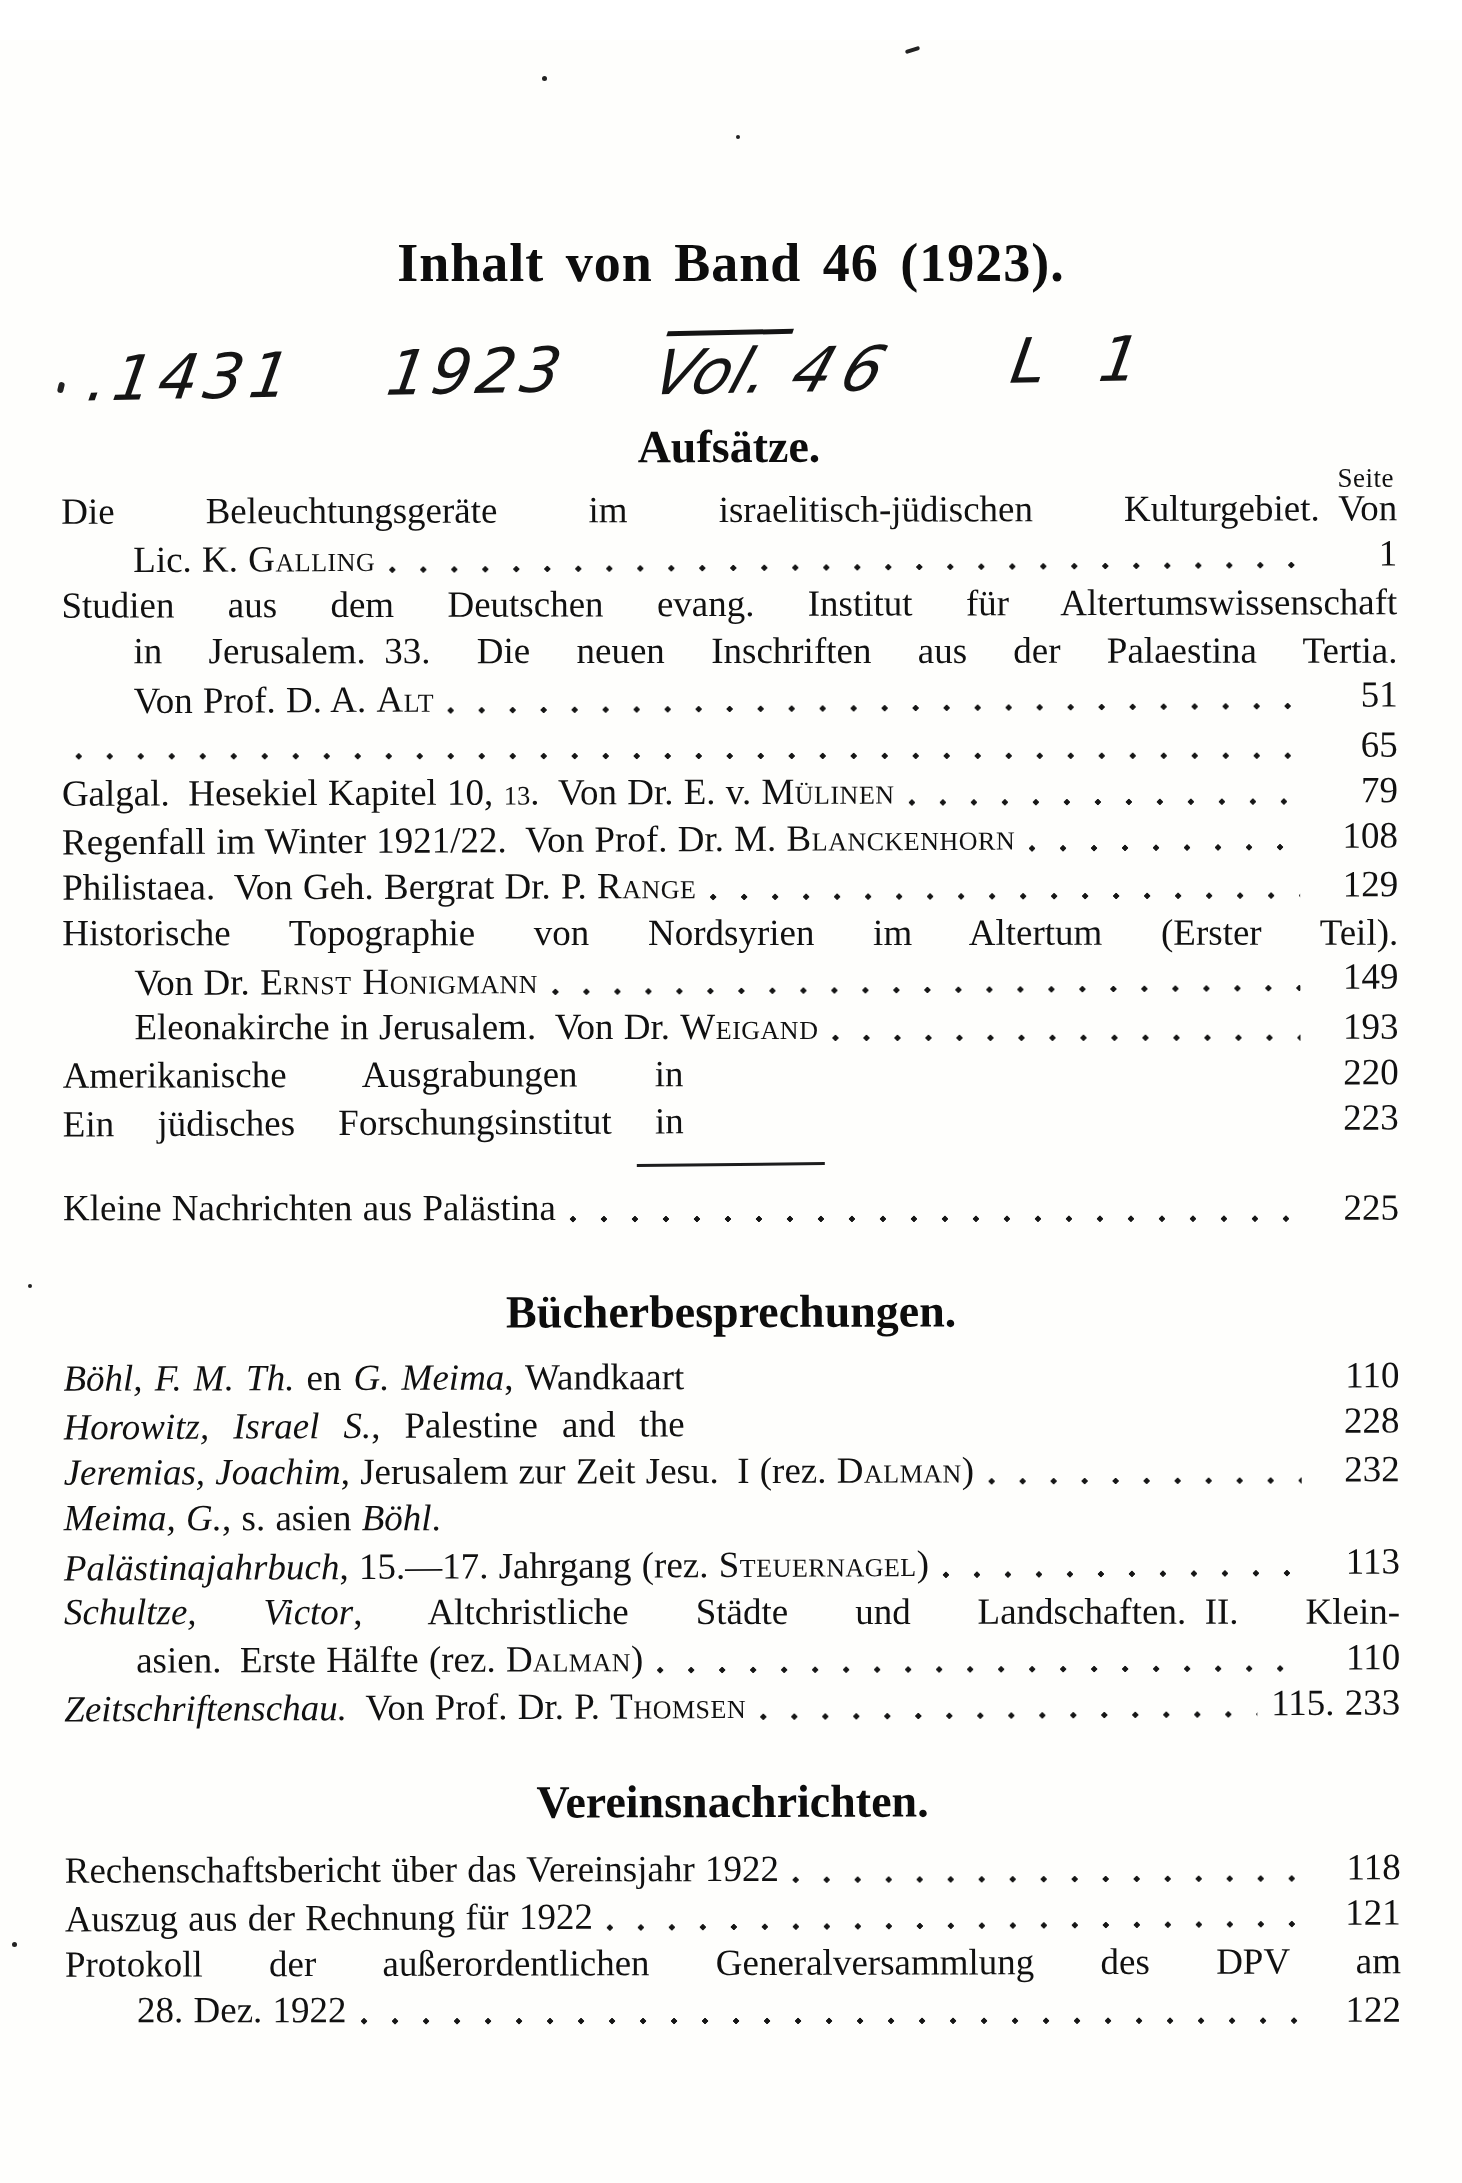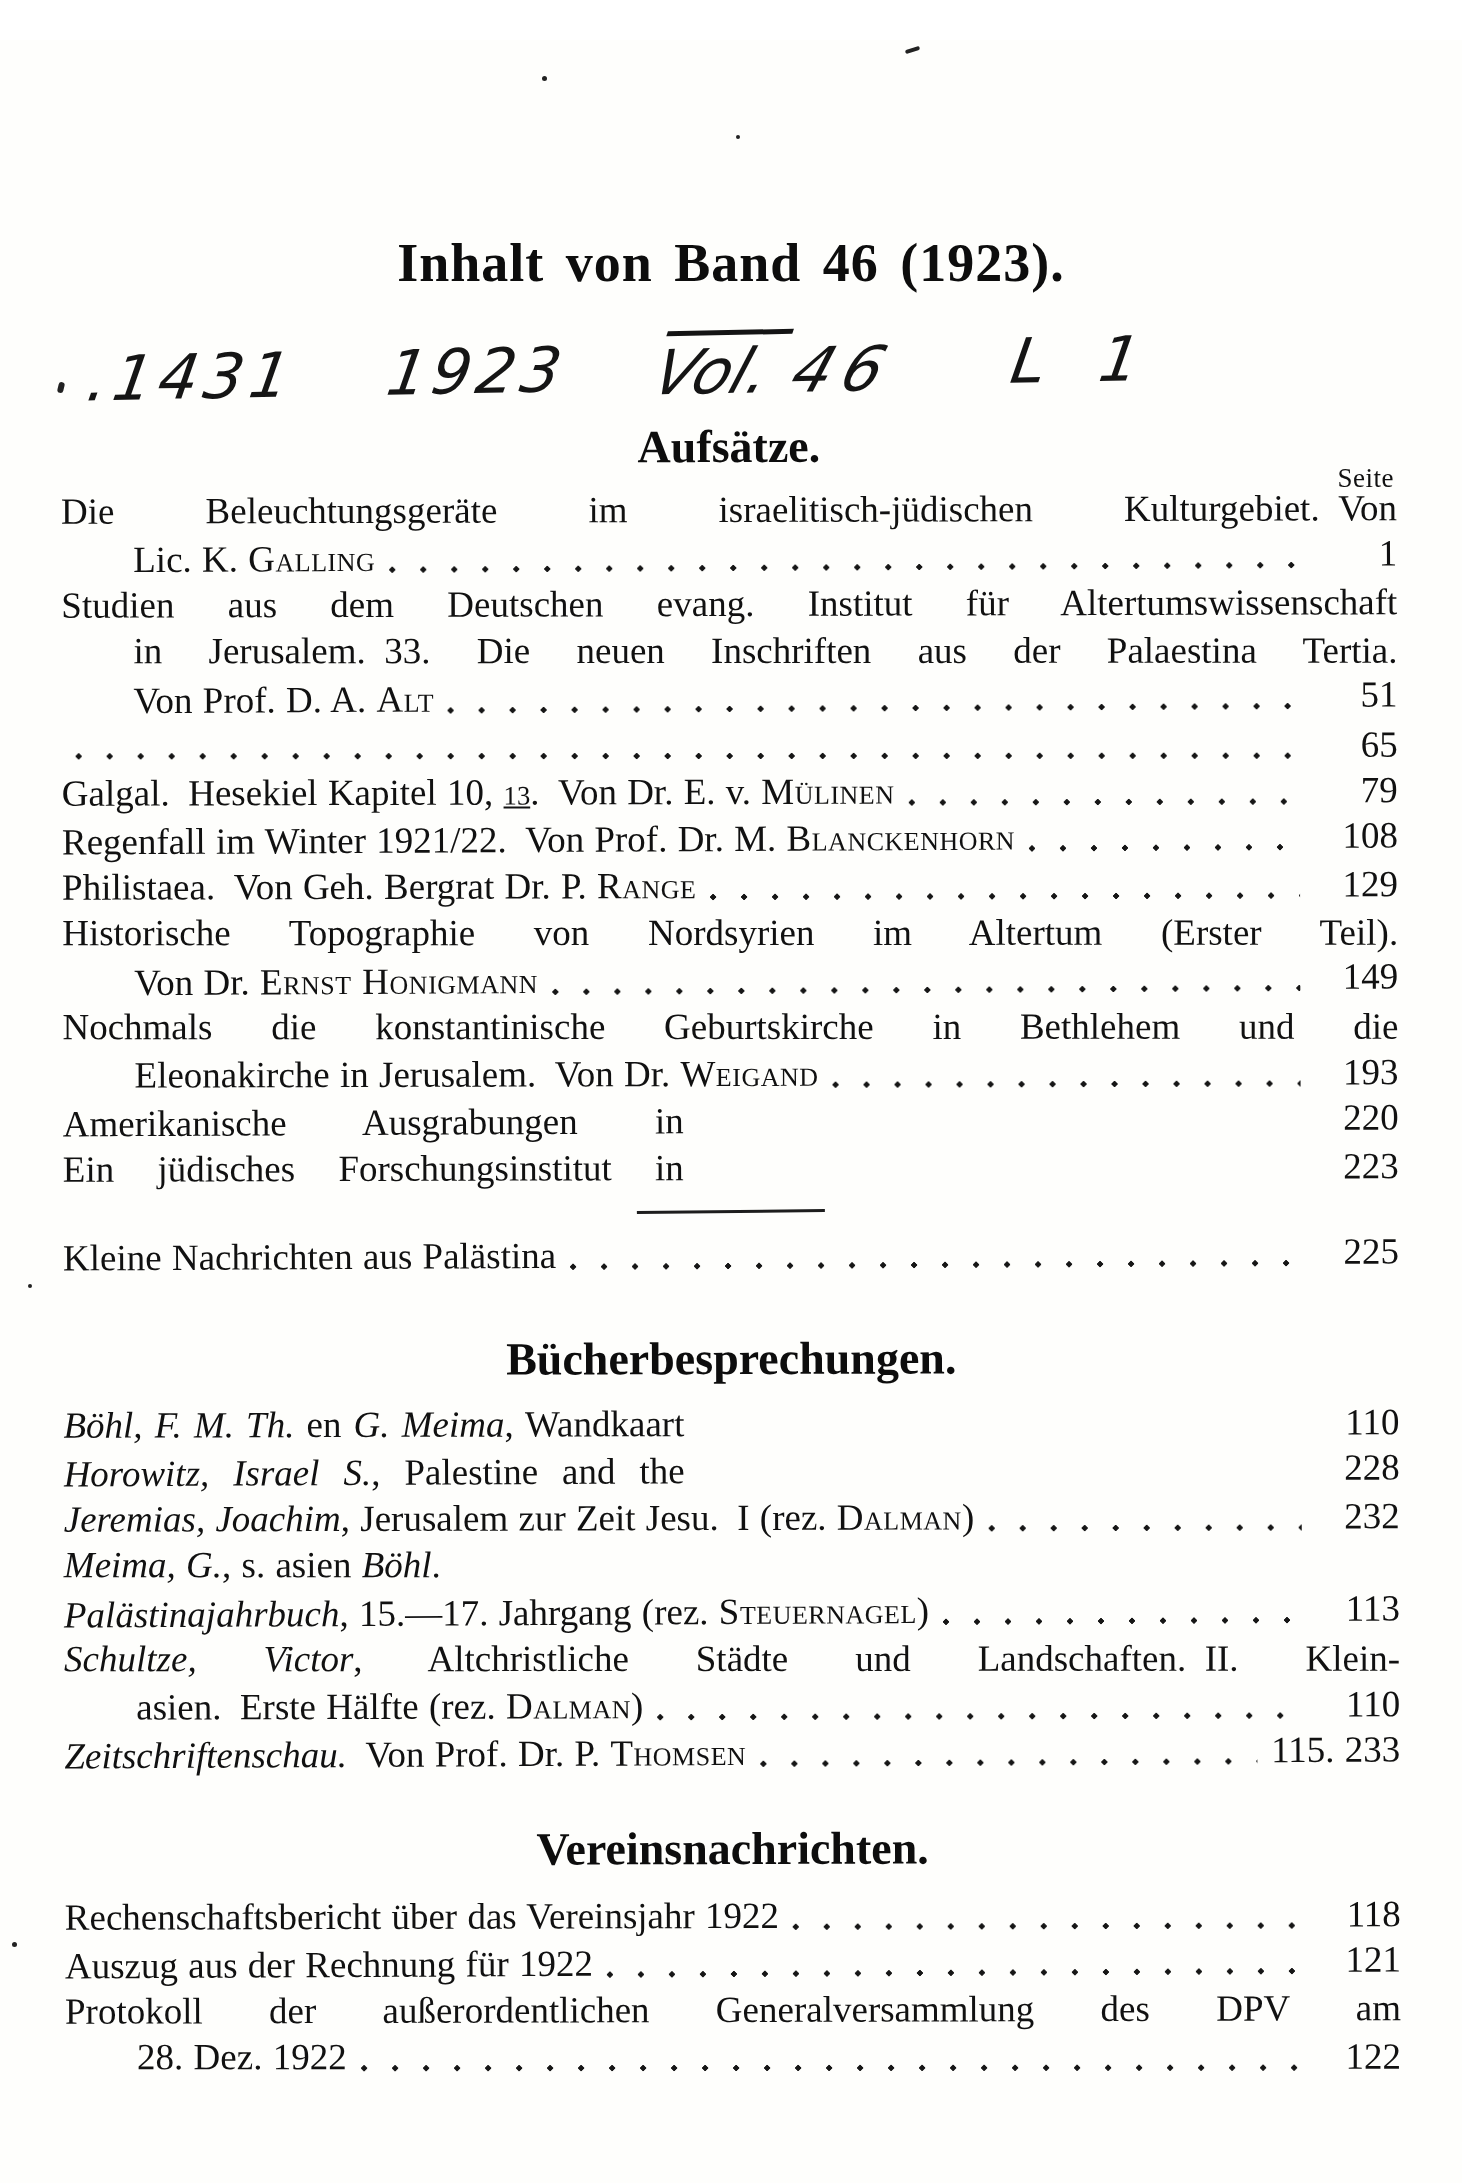--- a/index.html
+++ b/index.html
@@ -63,21 +63,21 @@
   .line:nth-child(3n){transform:rotate(-0.15deg);}
   .indent{padding-left:72px;}
   .text{display:block;}
   .justify .text{
     flex:1;white-space:normal;
     text-align:justify;text-align-last:justify;
     height:47px;overflow:hidden;
   }
   .seg-sc{font-variant:small-caps;letter-spacing:0.5px;}
   .seg-it{font-style:italic;}
-  .seg-sm{font-size:0.72em;text-decoration:underline;}
+  .seg-sm{font-size:0.72em;}
   .dots{
     flex:1;align-self:stretch;min-width:30px;
     margin:0 4px 0 10px;
     background-image:radial-gradient(2.9px 2.9px at 7px 35px, #161616 97%, transparent 100%);
     background-size:31px 47px;
     background-repeat:repeat-x;
   }
   .spacer{flex:1;}
   .page-num{min-width:84px;text-align:right;white-space:nowrap;padding-left:10px;}
   .divider-row{height:40px;display:flex;justify-content:center;align-items:center;}
@@ -147,23 +147,20 @@
           <span class="page-num">129</span>
         </div>
         <div class="line justify">
           <span class="text"><span class="seg">Historische Topographie von Nordsyrien im Altertum (Erster Teil).</span></span>
         </div>
         <div class="line indent">
           <span class="text"><span class="seg">Von Dr. </span><span class="seg seg-sc">Ernst Honigmann</span></span>
           <span class="dots"></span>
           <span class="page-num">149</span>
         </div>
-        <div class="line justify">
-          <span class="text"><span class="seg">Nochmals die konstantinische Geburtskirche in Bethlehem und die</span></span>
-        </div>
         <div class="line indent">
           <span class="text"><span class="seg">Eleonakirche in Jerusalem. Von Dr. </span><span class="seg seg-sc">Weigand</span></span>
           <span class="dots"></span>
           <span class="page-num">193</span>
         </div>
         <div class="line justify">
           <span class="text"><span class="seg">Amerikanische Ausgrabungen in Palästina. Von Prof. Dr. H. </span><span class="seg seg-sc">Guthe</span></span>
           <span class="spacer"></span>
           <span class="page-num">220</span>
         </div>

